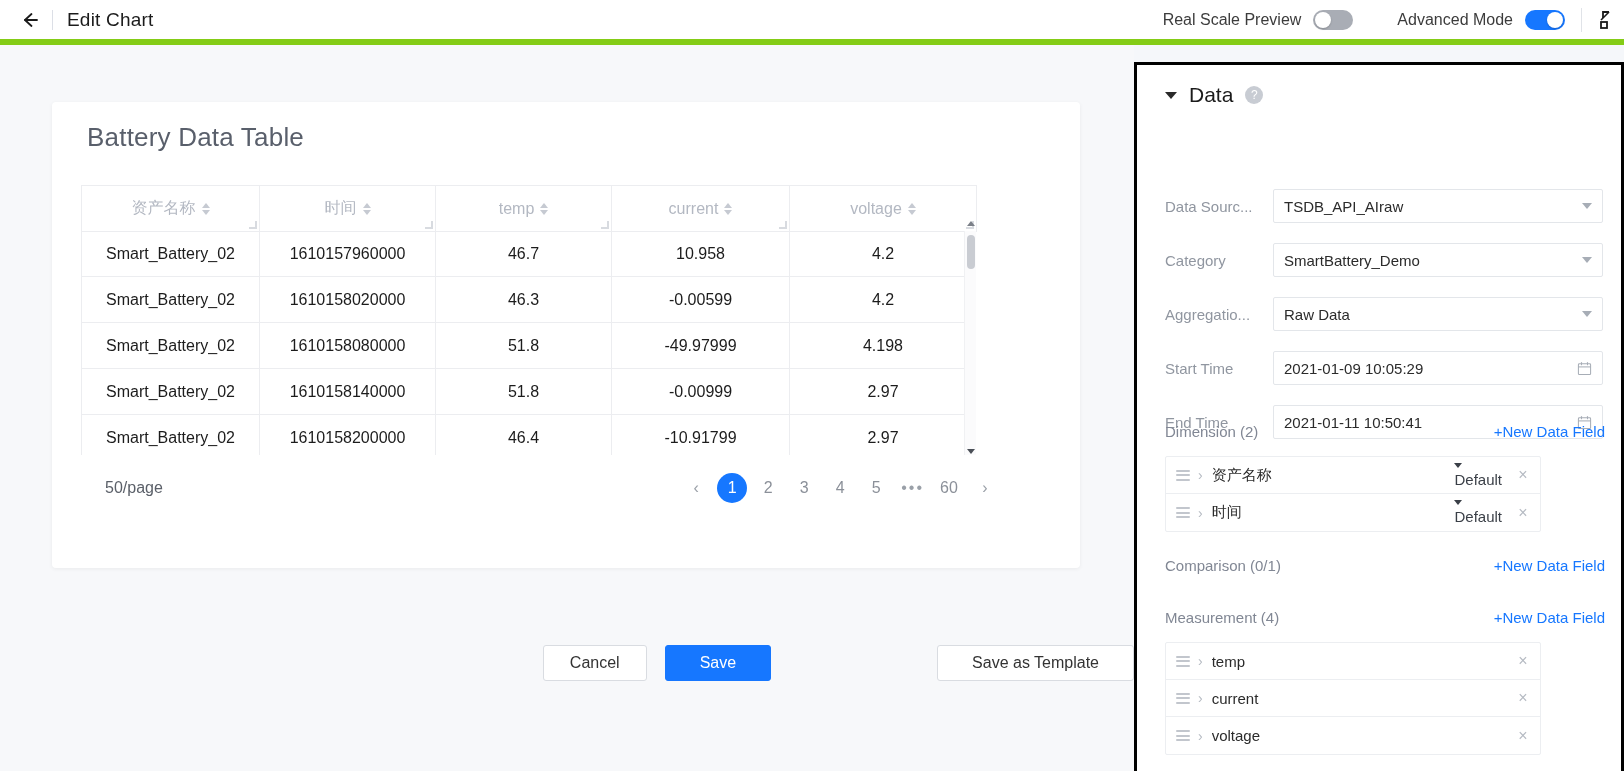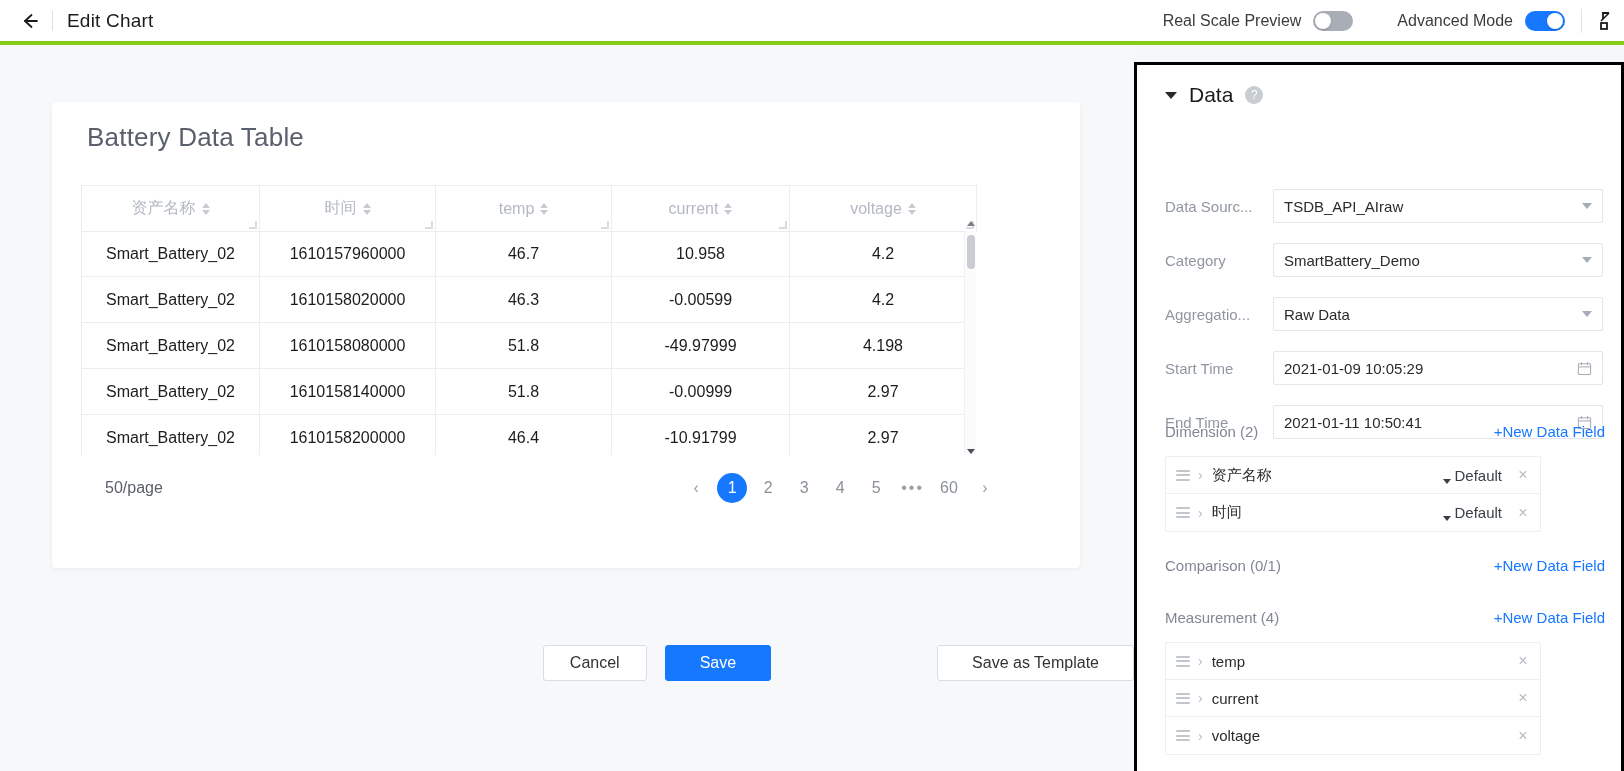--- a/index.html
+++ b/index.html
@@ -9,21 +9,21 @@
     font-family: "Liberation Sans", sans-serif;
     background: #f5f7fa;
     overflow: hidden;
   }
 
   
   .topbar {
     position: absolute; top: 0; left: 0;
     width: 1624px; height: 45px;
     background: #ffffff;
-    border-bottom: 4px solid #84cc16;
+    border-bottom: 6px solid #84cc16;
     display: flex; align-items: center;
     z-index: 20;
   }
   .back-btn {
     margin-left: 16px; width: 28px; height: 28px;
     display: flex; align-items: center; justify-content: center;
     cursor: pointer;
   }
   .topbar-divider {
     width: 1px; height: 20px; background: #dcdfe6; margin: 0 14px 0 8px;
@@ -260,22 +260,22 @@
     display: flex; flex-direction: column; justify-content: space-between;
     cursor: grab;
   }
   .drag-handle span { display: block; height: 2px; background: #c2c6cd; border-radius: 1px; }
   .expand-arrow {
     flex: none; margin-right: 9px; font-size: 14px; color: #b6bbc3;
     line-height: 1;
   }
   .field-name { flex: 1; white-space: nowrap; overflow: hidden; }
   .field-default {
-    display: flex; align-items: flex-end; gap: 3px;
-    color: #3a3f47; font-size: 15px; margin-right: 14px; white-space: nowrap;
+    display: flex; align-items: flex-start; gap: 3px;
+    color: #3a3f47; font-size: 15px; margin-right: 14px; white-space: nowrap; flex-direction: column;
   }
   .field-default .caret { border-top-color: #3a3f47; border-left-width: 4px; border-right-width: 4px; border-top-width: 5px; }
   .field-x {
     flex: none; font-size: 16px; color: #b6bbc3; cursor: pointer;
     width: 14px; text-align: center;
   }
 </style>
 </head>
 <body>
 

